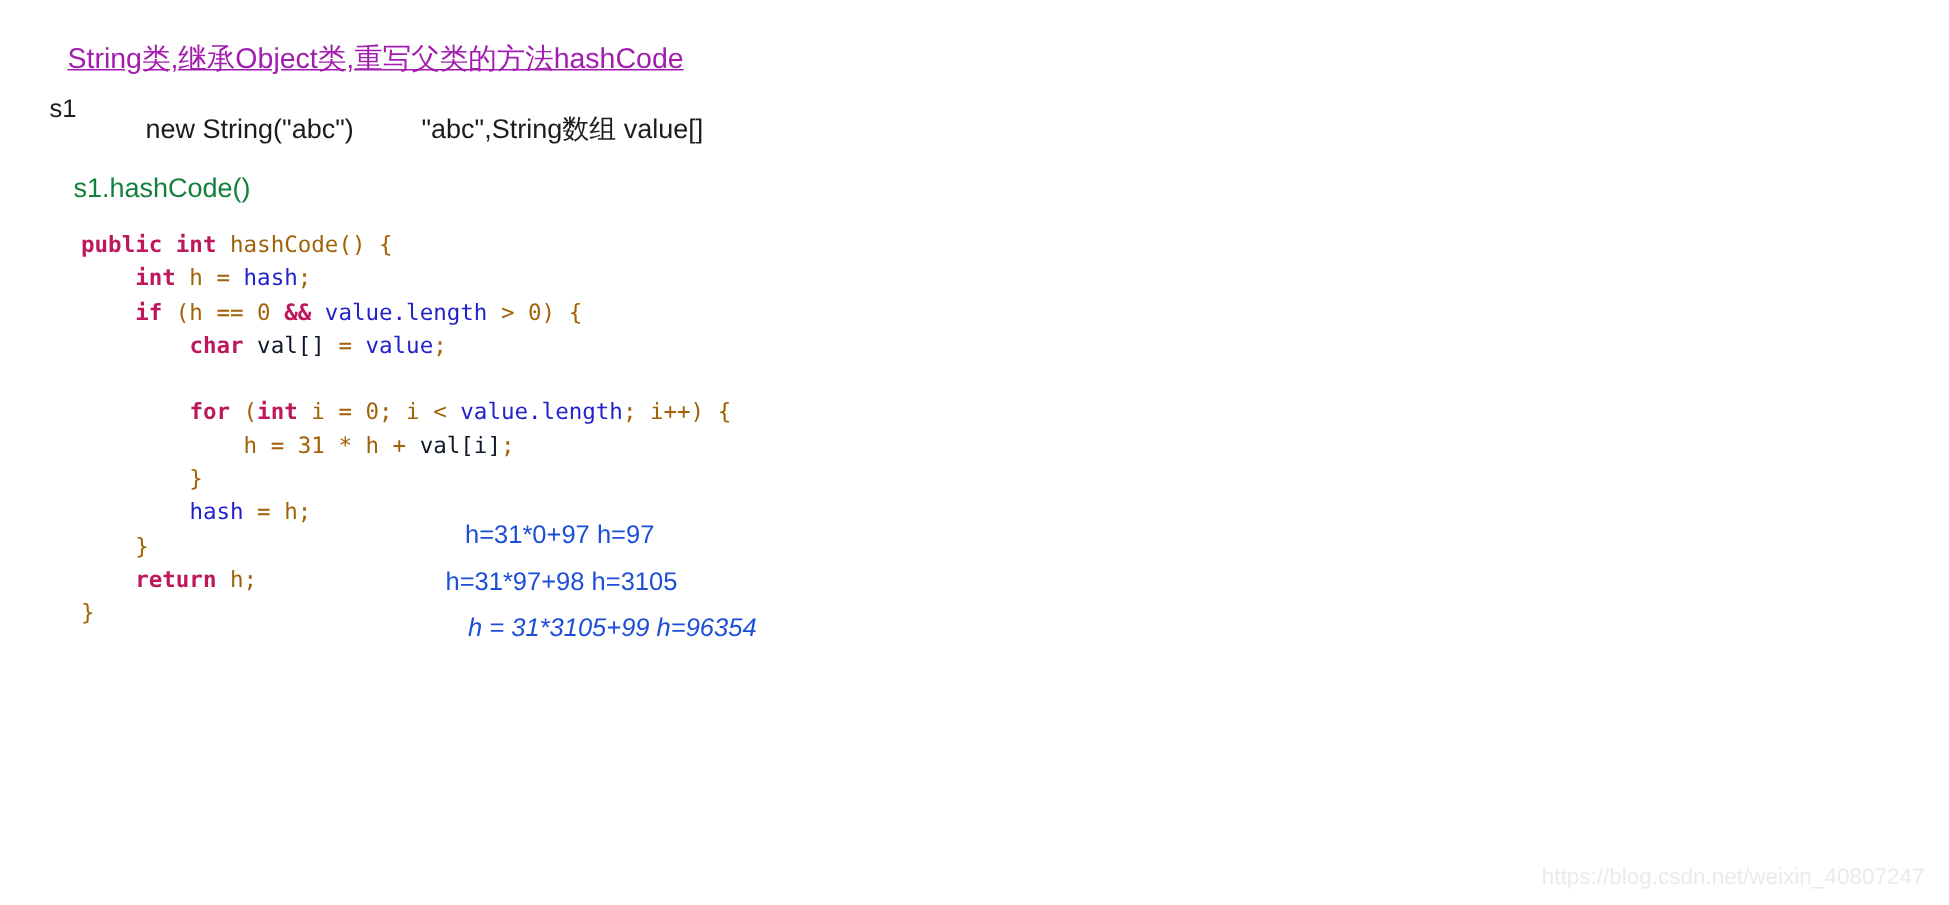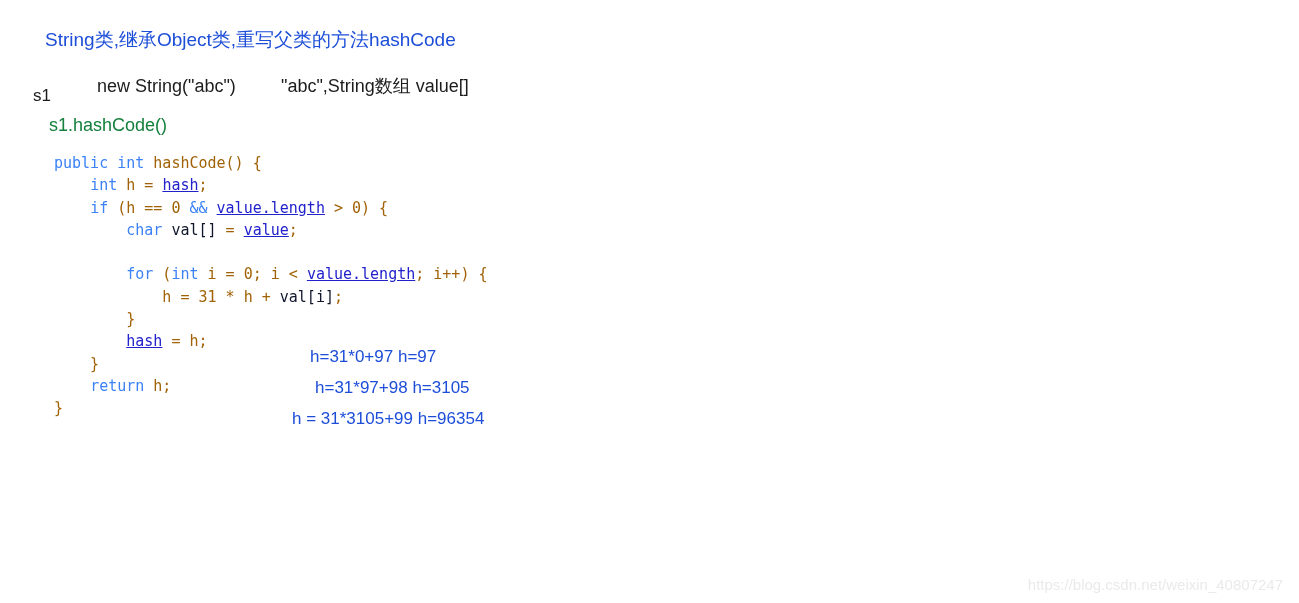--- a/index.html
+++ b/index.html
@@ -19,27 +19,28 @@
   }
 
   
   .note-title {
     position: absolute;
     left: 45px;
     top: 27px;
     font-size: 19px;
     line-height: 26px;
     white-space: nowrap;
-    color: #1d4ed8;
+    color: #a21caf;
+    text-decoration: underline;
   }
 
   .line-s1 {
     position: absolute;
     left: 33px;
-    top: 85px;
+    top: 62px;
     font-size: 17px;
     line-height: 22px;
     white-space: nowrap;
     color: #1c1c1c;
   }
   .line-s1-row {
     position: absolute;
     left: 97px;
     top: 74px;
     font-size: 18px;
@@ -74,36 +75,36 @@
     font-family: "DejaVu Sans Mono", "Liberation Mono", monospace;
     font-size: 15px;
     line-height: 22.3px;
     white-space: pre;
     color: #3a3a3a;
     letter-spacing: 0px;
   }
   .code-block .ln { display: block; height: 22.3px; }
   .code-block .ln.blank { height: 22.3px; }
 
-  .kw   { color: #3b82f6; font-weight: normal; }   
-  .fld  { color: #2222cc; text-decoration: underline; }                      
+  .kw   { color: #be185d; font-weight: bold; }   
+  .fld  { color: #2222cc; }                      
   .gry  { color: #0f172a; }                      
   .pln  { color: #a16207; }
 
   
   .annot {
     position: absolute;
     font-size: 17px;
     line-height: 31px;
     white-space: nowrap;
     color: #1d4ed8;
   }
   .annot-1 { left: 310px; top: 341px; }
-  .annot-2 { left: 315px; top: 372px; text-align: center; }
-  .annot-3 { left: 292px; top: 403px; }
+  .annot-2 { left: 297px; top: 372px; text-align: center; }
+  .annot-3 { left: 312px; top: 403px; font-style: italic; }
 
   
   .watermark {
     position: absolute;
     right: 16px;
     bottom: 8px;
     font-size: 15px;
     line-height: 20px;
     color: #eaeaea;
     white-space: nowrap;

